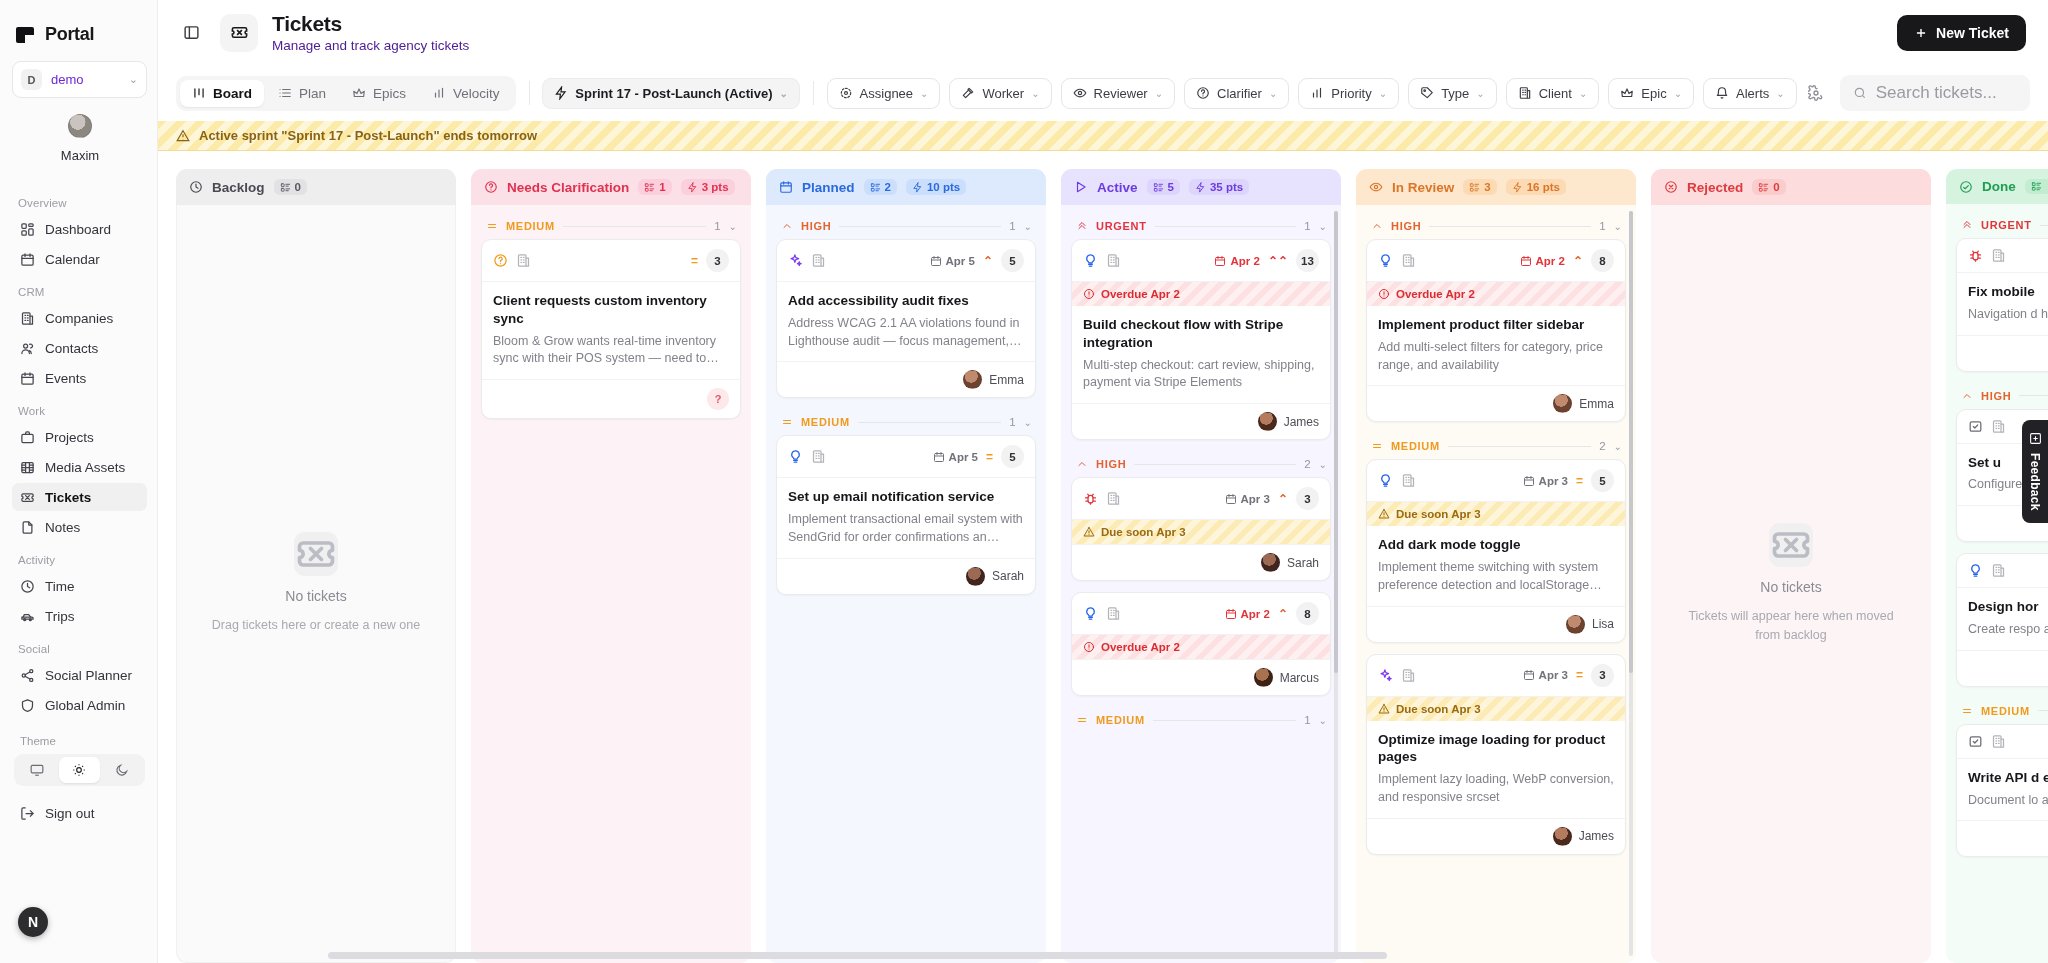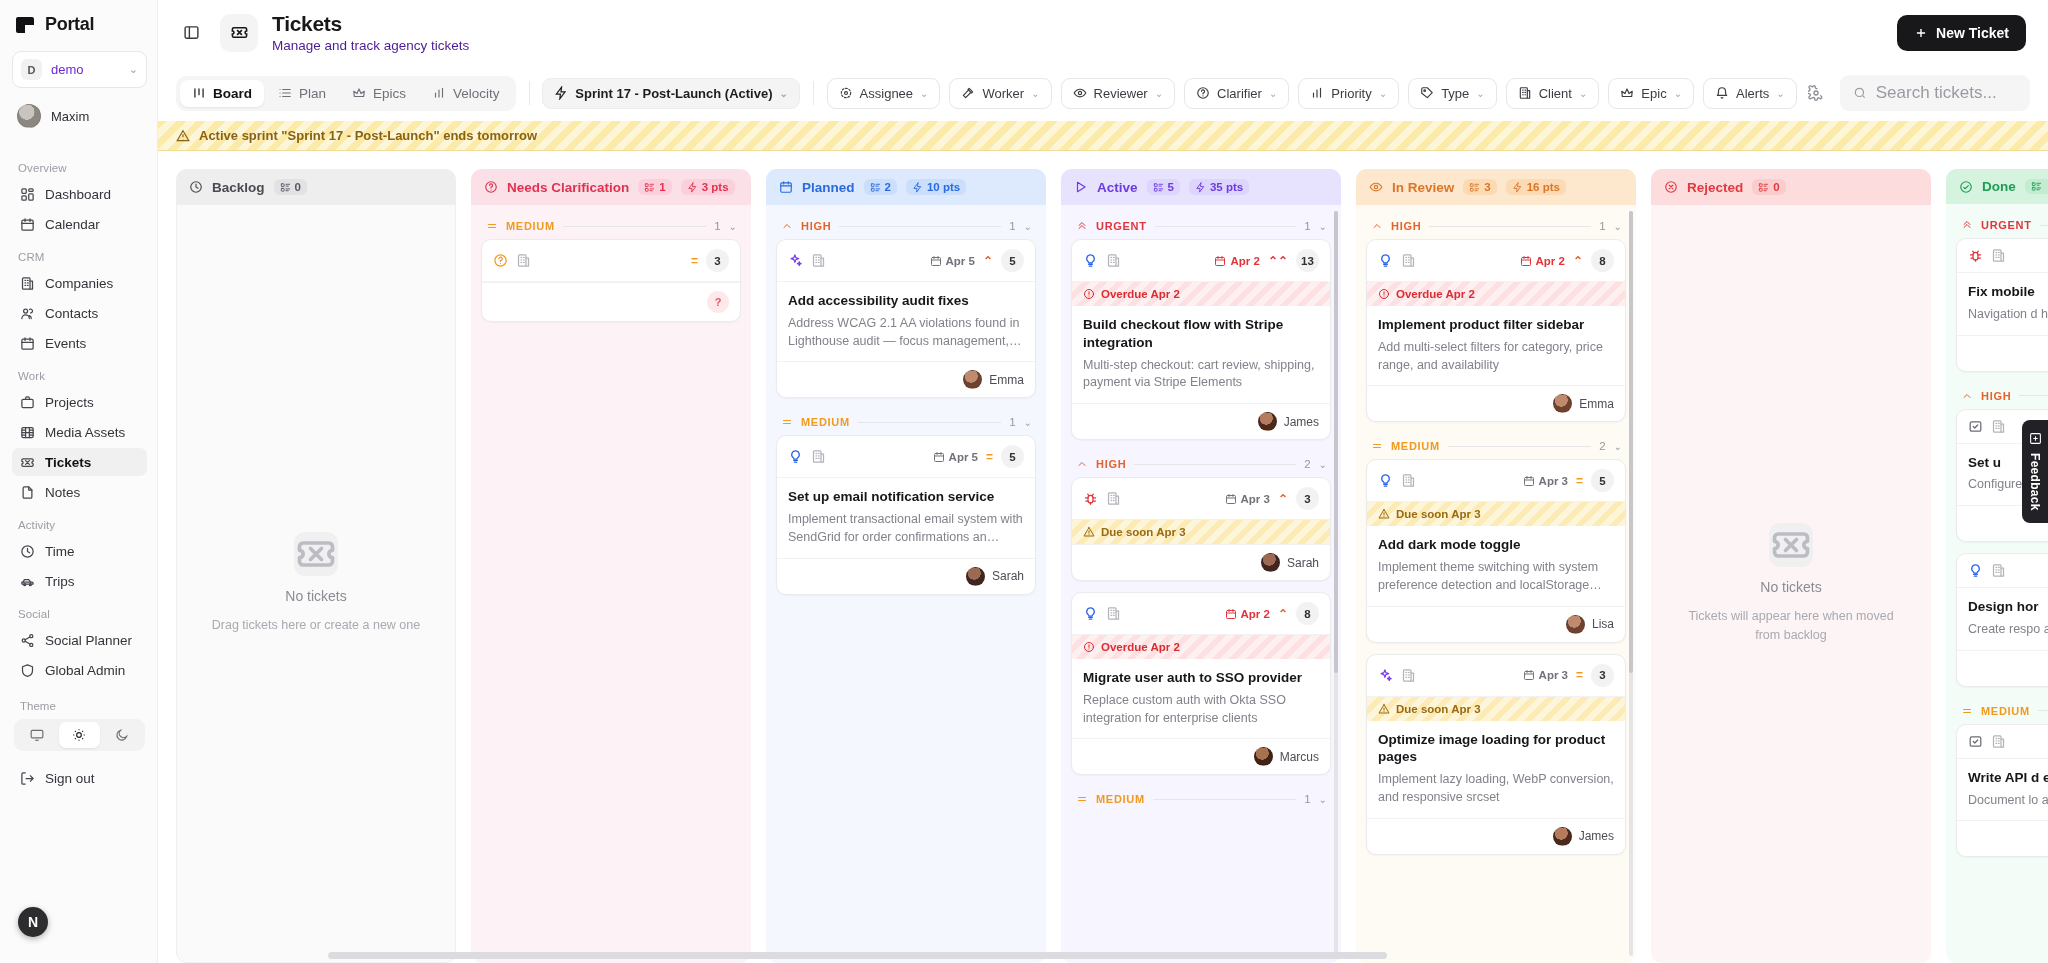--- a/index.html
+++ b/index.html
@@ -8,21 +8,21 @@
     font-family: "Liberation Sans", sans-serif;
     background: #ffffff; color: #18181b;
     overflow: hidden;
   }
   .app { display: flex; width: 2048px; height: 963px; }
 
   
   .sidebar {
     width: 158px; flex: 0 0 158px; height: 963px;
     background: #fbfbfb; border-right: 1px solid #ededee;
-    padding: 10px 10px 8px 12px;
+    padding: 20px 10px 8px 12px;
     display: flex; flex-direction: column; position: relative;
   }
   .brand { display: flex; align-items: center; gap: 9px; margin: 4px 0 16px 4px; }
   .brand-mark { width: 20px; height: 20px; position: relative; flex: 0 0 20px; }
   .brand-mark i { position: absolute; background: #111113; display: block; }
   .brand-mark i.a { left: 0; top: 2px; width: 9px; height: 16px; border-radius: 2px 0 0 2px;}
   .brand-mark i.b { left: 9px; top: 2px; width: 9px; height: 8px; border-radius: 0 2px 0 0;}
   .brand-name { font-size: 18px; font-weight: 700; letter-spacing: -.3px; }
 
   .workspace {
@@ -32,21 +32,21 @@
     position: relative;
   }
   .ws-badge {
     width: 21px; height: 21px; border-radius: 6px; background: #f1f1f2;
     color: #55555c; font-size: 11px; font-weight: 700;
     display: flex; align-items: center; justify-content: center; flex: 0 0 21px;
   }
   .ws-name { font-size: 13px; color: #6d28d9; }
   .ws-caret { margin-left: auto; color: #a0a0a8; font-size: 11px; }
 
-  .user-row { display: flex; align-items: center; gap: 10px; padding: 5px 4px 5px 5px; margin-bottom: 16px;}
+  .user-row { display: flex; align-items: center; gap: 10px; padding: 5px 4px 5px 5px; margin-bottom: 16px; flex-direction: column;}
   .avatar-lg {
     width: 24px; height: 24px; border-radius: 50%; flex: 0 0 24px;
     background: radial-gradient(circle at 40% 32%, #c9c4be 0 38%, #8d8781 39% 100%);
     border: 1px solid rgba(0,0,0,.07);
   }
   .user-name { font-size: 13px; color: #2f2f36; }
 
   .nav-group-label {
     font-size: 11.5px; color: #9c9ca5; margin: 13px 0 6px 6px; letter-spacing: .1px;
   }
@@ -691,20 +691,24 @@
                   <svg viewBox="0 0 24 24" fill="none" stroke="currentColor" stroke-width="2" stroke-linecap="round" stroke-linejoin="round">
                     <rect x="4" y="3" width="12" height="18" rx="1.5"></rect>
                     <path d="M16 8h4v13h-4M8 7h1M12 7h1M8 11h1M12 11h1M8 15h1M12 15h1"></path>
                   </svg>
                 </span>
                 <span class="ct-right">
                   <span class="flag" style="color:#f09a1e">=</span>
                   <span class="pts">3</span>
                 </span>
               </div>
+              <div class="card-body">
+                <div class="card-title">Client requests custom inventory sync</div>
+                <div class="card-desc">Bloom &amp; Grow wants real-time inventory sync with their POS system — need to…</div>
+              </div>
               <div class="card-foot">
                 <span class="q-badge">?</span>
               </div>
             </div>
           </div>
         </div>
         <div class="col">
           <div class="col-head" style="background:#dde9fc;color:#2a6adf">
             <span style="display:flex">
               <svg viewBox="0 0 24 24" fill="none" stroke="currentColor" stroke-width="2" stroke-linecap="round" stroke-linejoin="round">
@@ -976,24 +980,20 @@
                   <span class="pts">8</span>
                 </span>
               </div>
               <div class="strip overdue">
                 <svg viewBox="0 0 24 24" fill="none" stroke="currentColor" stroke-width="2" stroke-linecap="round" stroke-linejoin="round">
                   <circle cx="12" cy="12" r="9"></circle>
                   <path d="M12 7.5v5M12 16h.01"></path>
                 </svg>
                 <span>Overdue Apr 2</span>
               </div>
-              <div class="card-body">
-                <div class="card-title">Migrate user auth to SSO provider</div>
-                <div class="card-desc">Replace custom auth with Okta SSO integration for enterprise clients</div>
-              </div>
               <div class="card-foot">
                 <span class="av" style="background:radial-gradient(circle at 42% 30%,#a9724f 0 42%,#3f2316 43% 100%)"></span>
                 <span class="av-name">Marcus</span>
               </div>
             </div>
             <div class="pgroup">
               <span class="pg-icon" style="color:#f09a1e">
                 <svg viewBox="0 0 24 24" fill="none" stroke="currentColor" stroke-width="2" stroke-linecap="round" stroke-linejoin="round">
                   <path d="M5 9h14M5 15h14"></path>
                 </svg>

